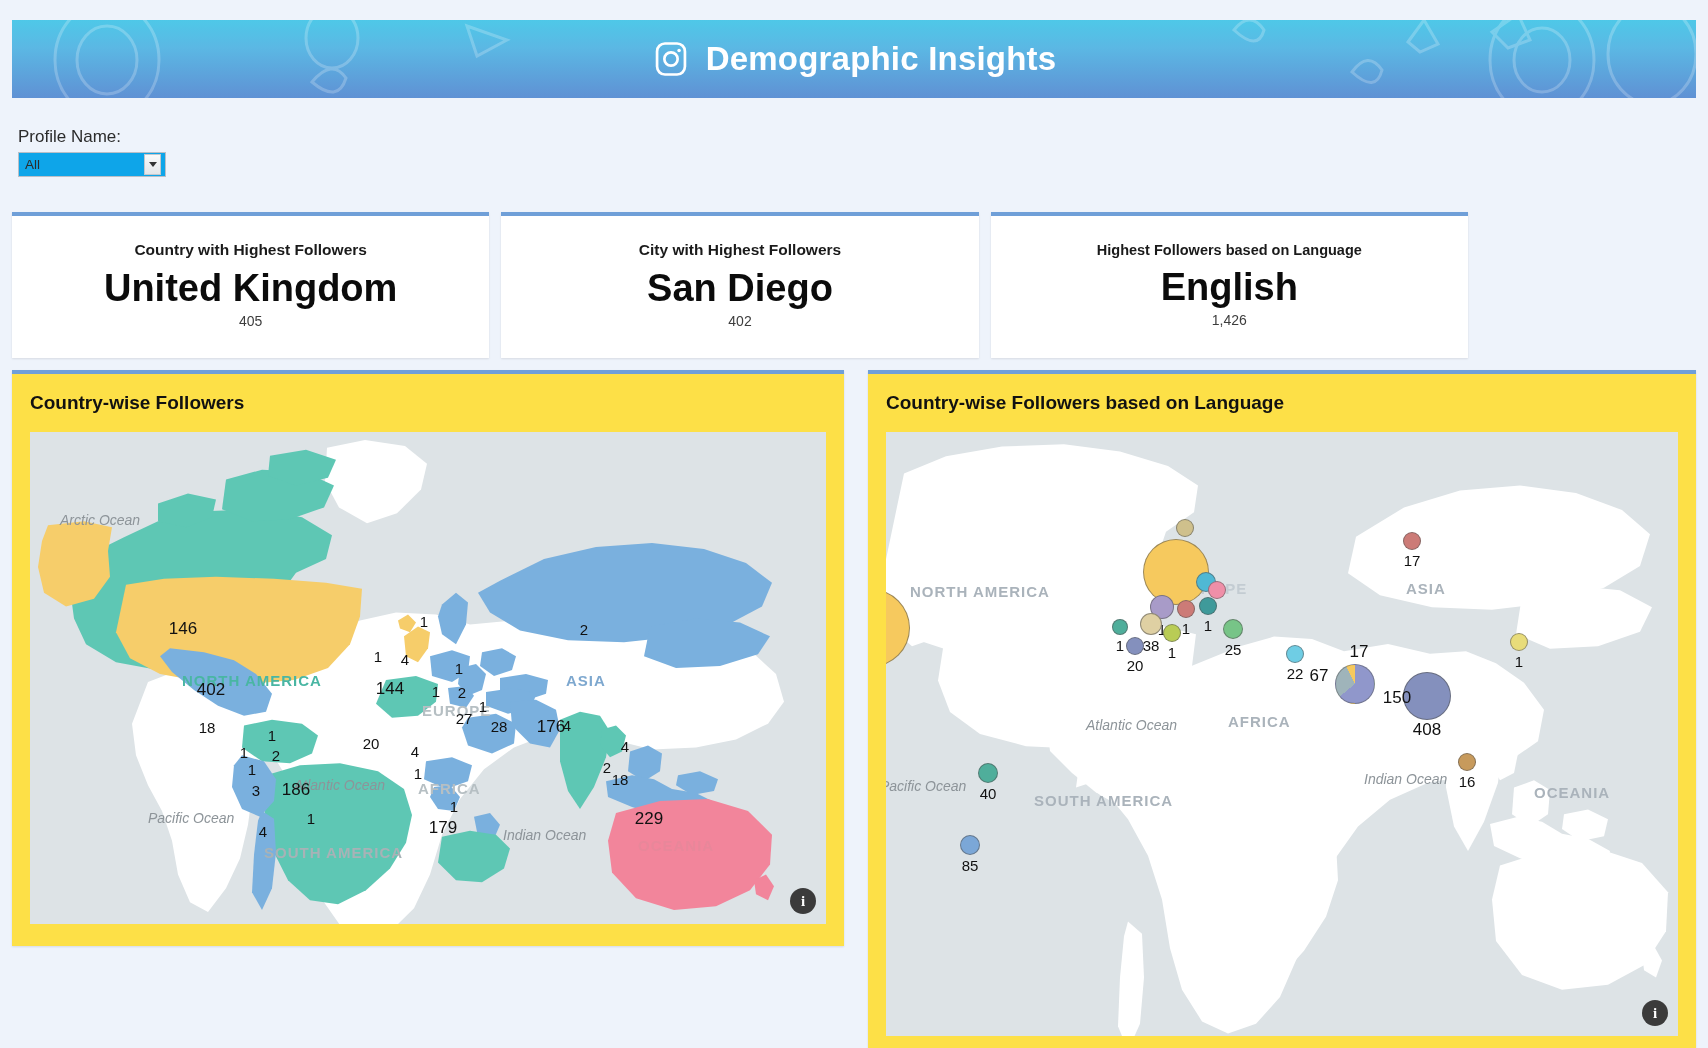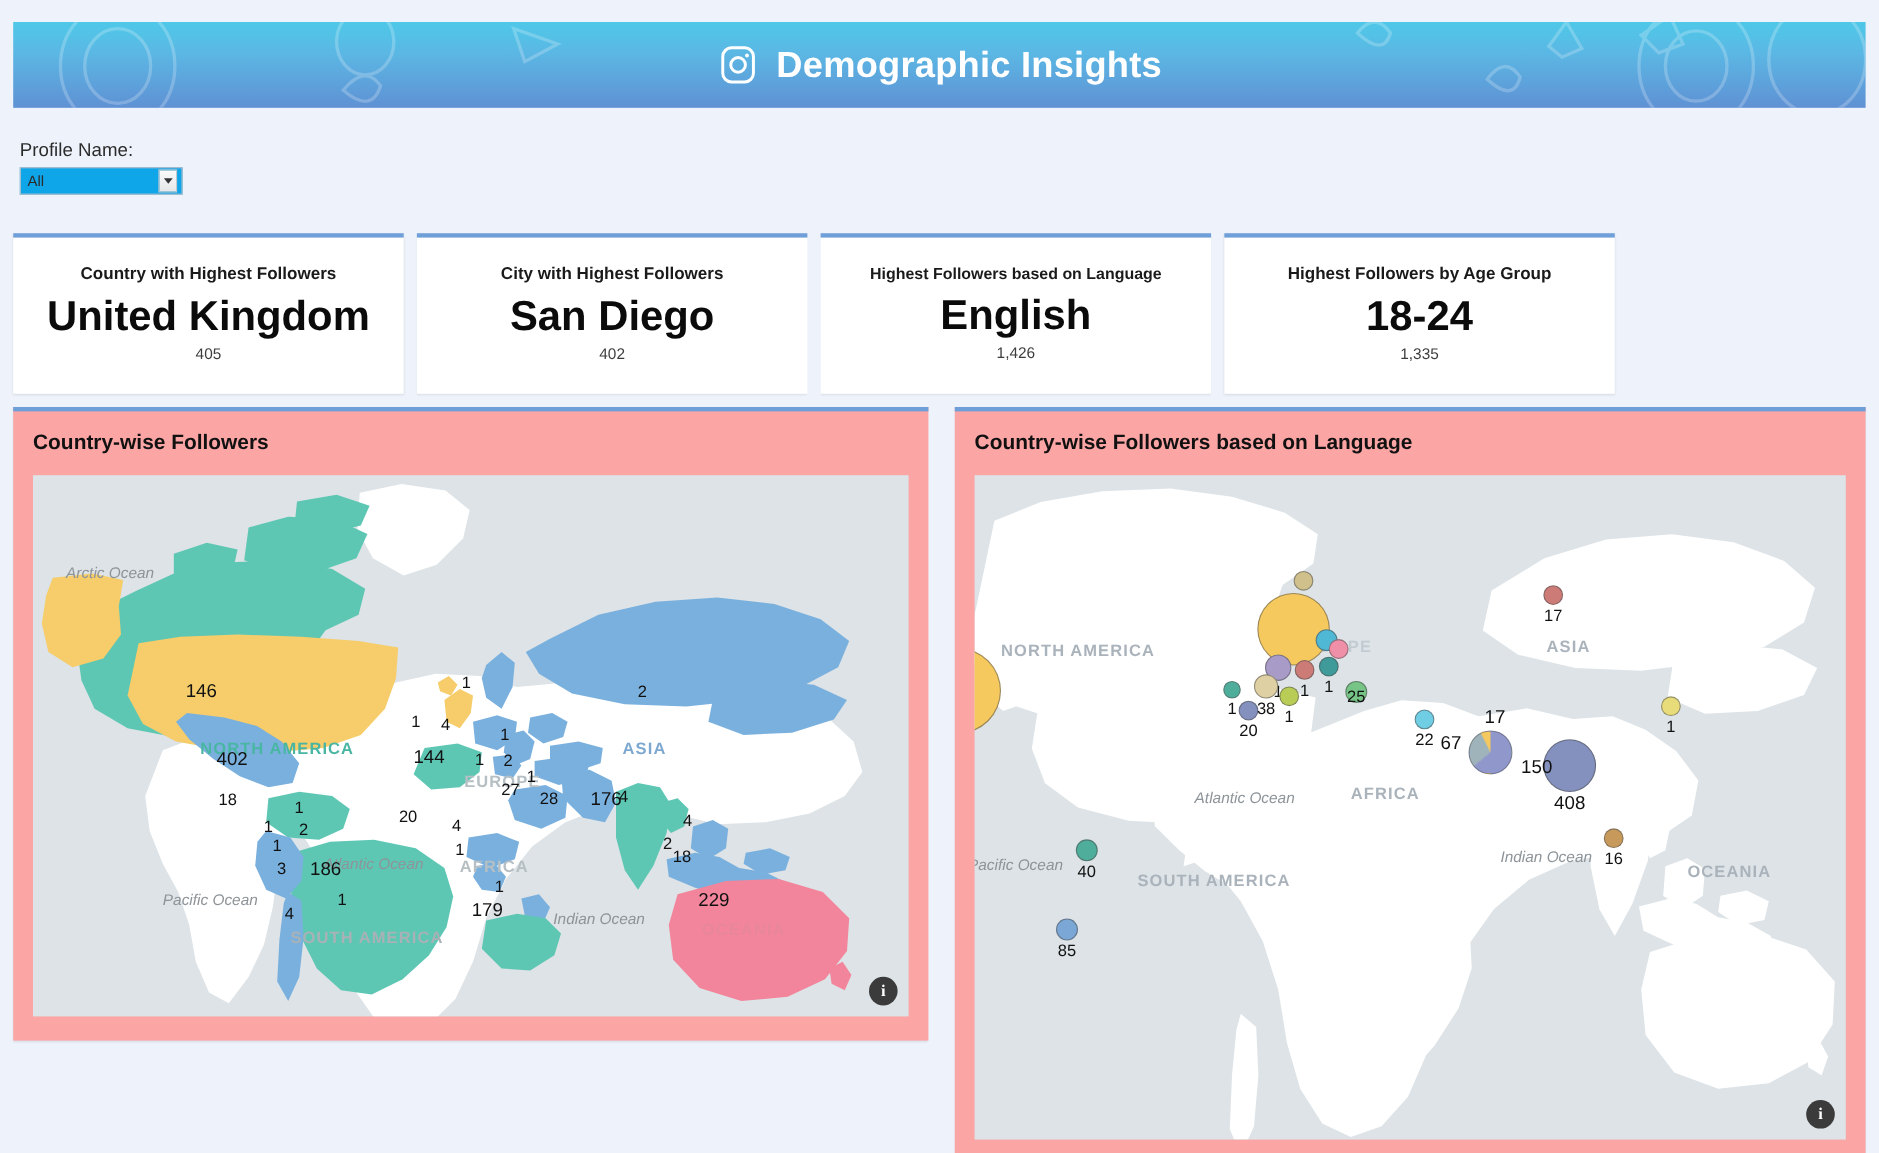--- a/index.html
+++ b/index.html
@@ -52,21 +52,21 @@
     display: flex; flex-direction: column; align-items: center; justify-content: center;
     padding: 10px 8px 14px;
   }
   .kpi-title { font-size: 15.5px; font-weight: bold; color: #1a1a1a; text-align: center; }
   .kpi-title.sm { font-size: 14.5px; }
   .kpi-value { font-size: 38px; font-weight: bold; color: #0b0b0b; line-height: 1.22; margin-top: 6px; white-space: nowrap; }
   .kpi-sub { font-size: 14px; color: #3d3d3d; margin-top: 2px; }
 
   
   .panel {
-    position: absolute; background: #fca5a5; border-top: 4px solid #6f9fd8;
+    position: absolute; background: #fde047; border-top: 4px solid #6f9fd8;
     box-shadow: 0 1px 2px rgba(0,0,0,.10);
   }
   #panel-left  { left: 12px;  top: 370px; width: 832px; height: 576px; }
   #panel-right { left: 868px; top: 370px; width: 828px; height: 688px; }
   .panel-title { font-size: 19px; font-weight: bold; color: #111; padding: 18px 0 0 18px; }
   .map-box { position: absolute; left: 18px; right: 18px; top: 58px; bottom: 22px; background: #dde3e6; overflow: hidden; }
 
   
   .ocean { position: absolute; font-style: italic; color: #8d9499; font-size: 14px; white-space: nowrap; }
   .cont  { position: absolute; font-weight: bold; font-size: 15px; letter-spacing: 1px; white-space: nowrap; text-align: center; line-height: 1.18; }
@@ -134,25 +134,20 @@
   </div>
   <div class="kpi">
     <div class="kpi-title">City with Highest Followers</div>
     <div class="kpi-value">San Diego</div>
     <div class="kpi-sub">402</div>
   </div>
   <div class="kpi">
     <div class="kpi-title sm">Highest Followers based on Language</div>
     <div class="kpi-value">English</div>
     <div class="kpi-sub">1,426</div>
-  </div>
-  <div class="kpi">
-    <div class="kpi-title">Highest Followers by Age Group</div>
-    <div class="kpi-value">18-24</div>
-    <div class="kpi-sub">1,335</div>
   </div>
 </div>
 
 <div class="panel" id="panel-left">
   <div class="panel-title">Country-wise Followers</div>
   <div class="map-box" id="map-left">
     <svg class="mapsvg" viewBox="0 0 796 496" preserveAspectRatio="none">
       <g fill="#ffffff">
 
         <path d="M297 16 l38 -8 40 6 22 18 -6 26 -24 24 -30 10 -28 -16 -14 -26 z"></path>
@@ -333,21 +328,21 @@
         <div class="blab" style="left: 265px; top: 213px;">38</div>
         <div class="bub" style="left: 320px; top: 150px; width: 20px; height: 20px; background: rgb(79, 184, 212);"></div>
         <div class="bub" style="left: 331px; top: 158px; width: 18px; height: 18px; background: rgb(239, 143, 168);"></div>
         <div class="bub" style="left: 300px; top: 177px; width: 18px; height: 18px; background: rgb(204, 123, 119);"></div>
         <div class="blab" style="left: 300px; top: 196px;">1</div>
         <div class="bub" style="left: 322px; top: 174px; width: 18px; height: 18px; background: rgb(63, 154, 154);"></div>
         <div class="blab" style="left: 322px; top: 193px;">1</div>
         <div class="bub" style="left: 286px; top: 201px; width: 18px; height: 18px; background: rgb(185, 204, 85);"></div>
         <div class="blab" style="left: 286px; top: 220px;">1</div>
         <div class="bub" style="left: 347px; top: 197px; width: 20px; height: 20px; background: rgb(119, 196, 135);"></div>
-        <div class="blab" style="left: 347px; top: 202px;">25</div>
+        <div class="blab" style="left: 347px; top: 217px;">25</div>
         <div class="bub" style="left: 409px; top: 222px; width: 18px; height: 18px; background: rgb(111, 205, 228);"></div>
         <div class="blab" style="left: 409px; top: 241px;">22</div>
         <div class="bub" style="left: 526px; top: 109px; width: 18px; height: 18px; background: rgb(204, 123, 119);"></div>
         <div class="blab" style="left: 526px; top: 128px;">17</div>
         <div class="bub" style="left: 633px; top: 210px; width: 18px; height: 18px; background: rgb(232, 220, 122);"></div>
         <div class="blab" style="left: 633px; top: 229px;">1</div>
         <div class="bub" style="left: 541px; top: 264px; width: 48px; height: 48px; background: rgb(132, 144, 189);"></div>
         <div class="blab big" style="left: 541px; top: 298px;">408</div>
         <div class="bub" style="left: 581px; top: 330px; width: 18px; height: 18px; background: rgb(199, 154, 92);"></div>
         <div class="blab" style="left: 581px; top: 349px;">16</div>

